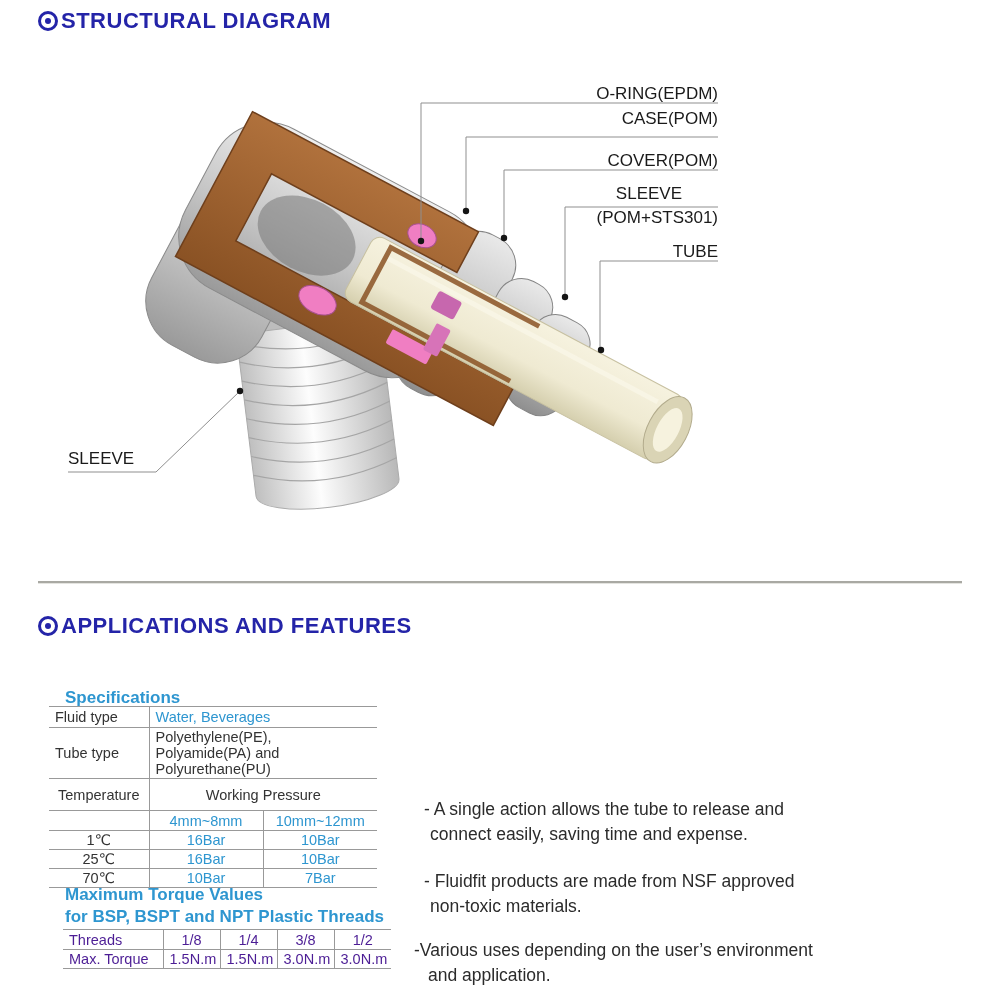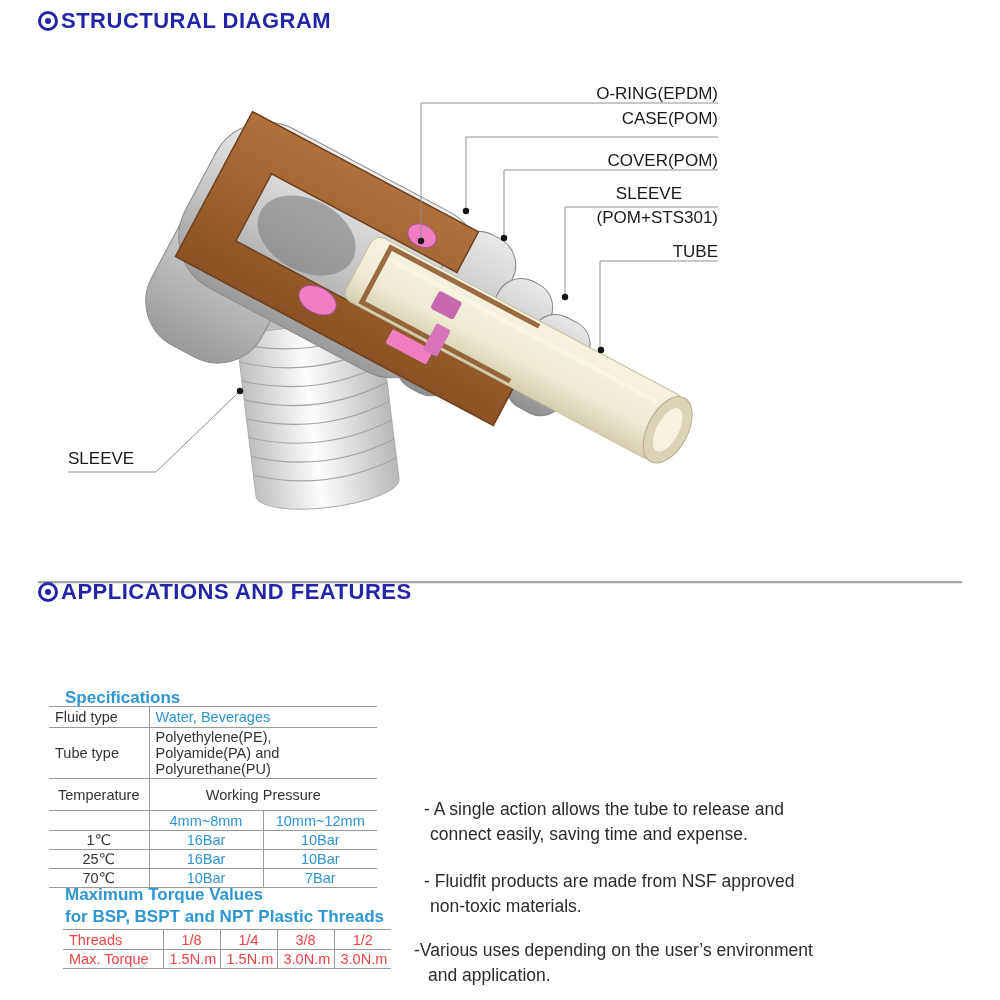--- a/index.html
+++ b/index.html
@@ -13,41 +13,41 @@
         font-family:"Liberation Sans","DejaVu Sans",sans-serif;color:var(--ink);}
 
   
   .sec-title{position:absolute;left:38px;display:flex;align-items:center;
              color:var(--navy);font-size:22px;font-weight:bold;letter-spacing:.5px;white-space:nowrap;}
   .sec-title .bullseye{display:inline-block;width:14px;height:14px;border:3px solid var(--navy);
              border-radius:50%;position:relative;margin-right:3px;flex:0 0 auto;}
   .sec-title .bullseye::after{content:"";position:absolute;left:50%;top:50%;width:6px;height:6px;
              margin:-3px 0 0 -3px;border-radius:50%;background:var(--navy);}
   #title1{top:8px;}
-  #title2{top:579px;align-items:center;}
+  #title2{top:613px;align-items:center;}
 
   
   .dlabel{position:absolute;font-size:17px;color:#1A1A1A;white-space:nowrap;}
   .r-align{right:282px;text-align:right;}
 
   
   .divider{position:absolute;left:38px;top:581px;width:924px;height:2px;
            background:#A9A9A3;border-bottom:1px solid #E4E4E0;}
 
   
   .tbl-heading{position:absolute;color:var(--accent);font-size:17px;font-weight:bold;white-space:nowrap;}
   table.spec{position:absolute;left:49px;top:706px;border-collapse:collapse;table-layout:fixed;
              width:328px;font-size:14.5px;color:#333;}
   table.spec td{border-top:1px solid var(--line);border-bottom:1px solid var(--line);
                 padding:1px 6px;vertical-align:middle;}
   table.spec td.vl{border-left:1px solid var(--line);}
   td.c{text-align:center;}
   td.blue{color:var(--accent);}
   table.torq{position:absolute;left:63px;top:929px;border-collapse:collapse;table-layout:fixed;
-             width:328px;font-size:14.5px;color:#ef4444;}
+             width:328px;font-size:14.5px;color:#4c1d95;}
   table.torq td{border-top:1px solid var(--line);border-bottom:1px solid var(--line);
                 padding:1px 6px;vertical-align:middle;}
   table.torq td.vl{border-left:1px solid var(--line);}
 
   
   .feat{position:absolute;left:416px;width:575px;font-size:17.5px;line-height:25px;color:#2B2B2B;}
   .feat .fl{padding-left:14px;}
   .feat .fl.first{padding-left:8px;}
   .feat.tight .fl.first{padding-left:0;}
 

